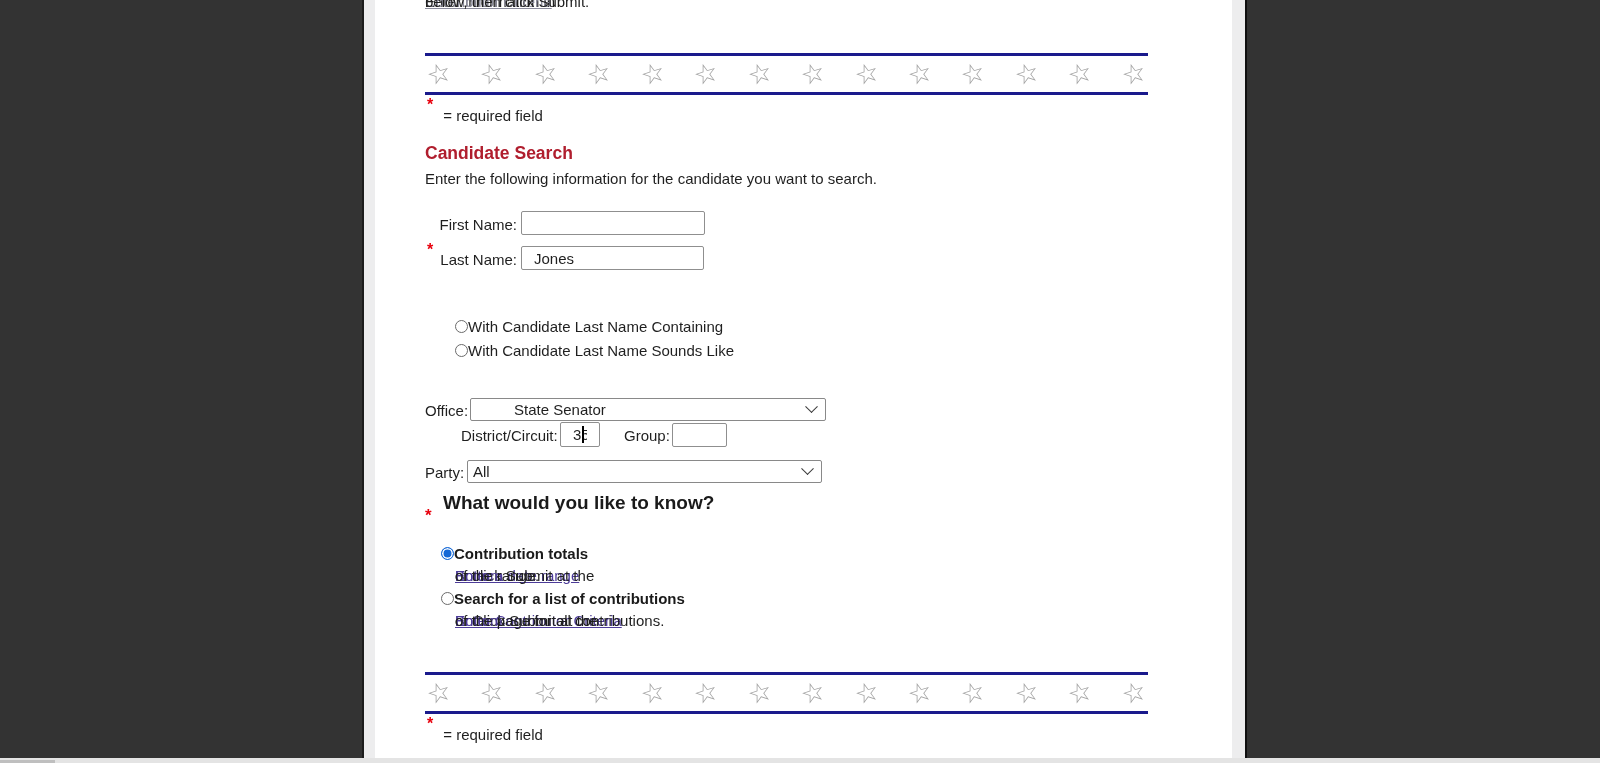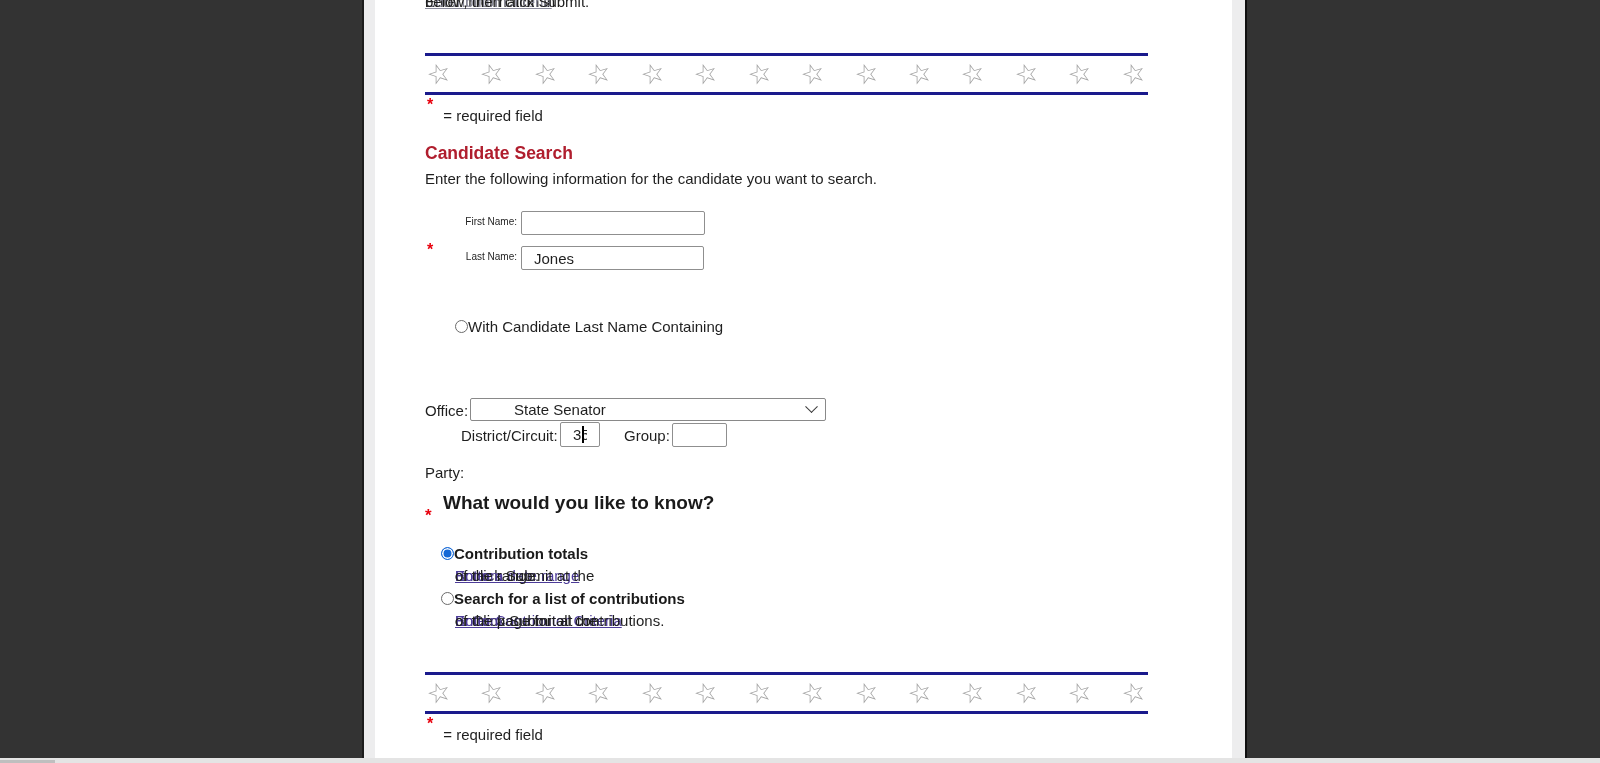--- a/index.html
+++ b/index.html
@@ -38,21 +38,21 @@
 
   .req-note { display:flex; left:52px; }
   .req-note .req-star { position:static; color:#e8000d; font-size:16px; font-weight:bold; line-height:16px; }
   .req-note .req-text { position:static; font-size:15px; color:#1f1f1f; margin-top:10px; margin-left:10px; }
   .req-1 { top:97px; }
   .req-2 { top:716px; }
 
   .section-title { left:50px; top:143px; font-size:17.5px; font-weight:bold; color:#b01e2e; white-space:nowrap; }
   .section-sub { left:50px; top:170px; }
 
-  .field-label { font-size:10px; color:#1f1f1f; text-align:right; white-space:nowrap; }
+  .field-label { font-size:15px; color:#1f1f1f; text-align:right; white-space:nowrap; }
   .fn-label { left:50px; top:216px; width:92px; }
   .ln-label { left:50px; top:251px; width:92px; }
   .ln-star  { left:52px; top:241px; color:#e8000d; font-size:16px; font-weight:bold; }
 
   input.text-input { border:1px solid #8f8f8f; border-radius:2px; font-family:"Liberation Sans",sans-serif;
     font-size:15px; color:#1f1f1f; padding:0 12px; background:#fff; outline:none; }
   .fn-input { left:146px; top:211px; width:184px; height:24px; }
   .ln-input { left:146px; top:246px; width:183px; height:24px; }
 
   .radio-group { left:80px; top:315px; width:400px; height:72px; }
@@ -139,36 +139,44 @@
 
     <div class="ln-star">*</div>
     <div class="field-label ln-label">Last Name:</div>
     <input class="text-input ln-input" value="Jones" style="">
 
     <div class="radio-group">
       <div class="radio-row">
         <span class="radio"></span>
         <span class="radio-label">With Candidate Last Name Containing</span>
       </div>
+      <div class="radio-row">
+        <span class="radio"></span>
+        <span class="radio-label">With Candidate Last Name Sounds Like</span>
+      </div>
     </div>
 
     <div class="txt office-label">Office:</div>
     <div class="select office-select">
       <span class="sel-value">State Senator</span>
       <span class="sel-chevron"></span>
     </div>
 
     <div class="txt district-label">District/Circuit:</div>
     <input class="text-input district-input" value="35" style="">
     <div class="caret"></div>
 
     <div class="txt group-label">Group:</div>
     <input class="text-input group-input" value="" style="">
 
     <div class="txt party-label">Party:</div>
+    <div class="select party-select">
+      <span class="sel-value">All</span>
+      <span class="sel-chevron"></span>
+    </div>
 
     <div class="wtk-star">*</div>
     <div class="wtk-title">What would you like to know?</div>
 
     <div class="opt-row opt-1">
       <span class="radio checked"></span>
       <span class="opt-label">Contribution totals</span>
     </div>
     <div class="txt hint hint-1">
         <span class="link">Enter a date range</span>

